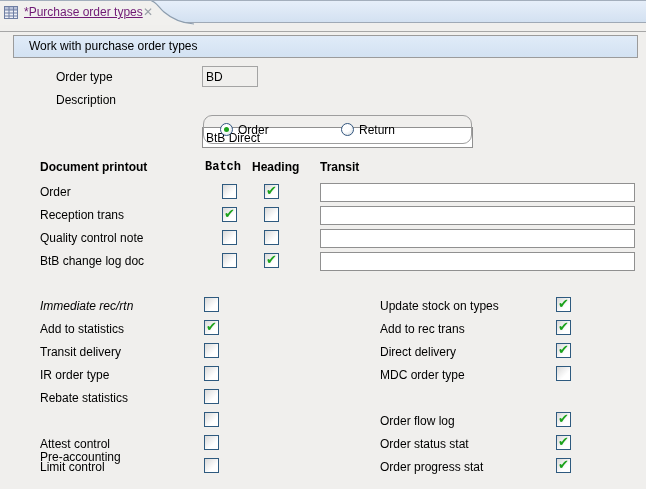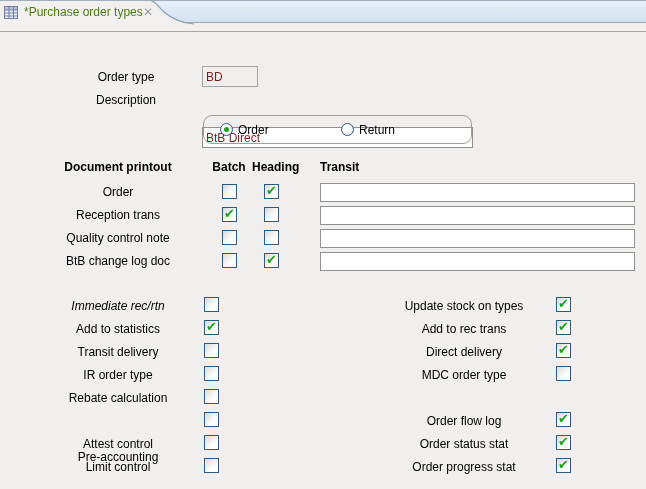--- a/index.html
+++ b/index.html
@@ -11,41 +11,41 @@
   
   .tabbar-top-line { position:absolute; left:0; top:0; width:646px; height:1px; background:#a3aebc; z-index:4; }
   .tabbar-blue {
     position:absolute; left:0; top:0; width:646px; height:23px;
     background:linear-gradient(#e7effa,#d3e1f1);
     border-bottom:1px solid #9fa9b6; z-index:1;
   }
   .tab-shape { position:absolute; left:0; top:0; z-index:2; }
   .tab { position:absolute; left:0; top:0; width:192px; height:25px; z-index:3; }
   .tab-icon { position:absolute; left:4px; top:5px; width:15px; height:15px; }
-  .tab-title { position:absolute; left:24px; top:5px; white-space:nowrap; color:#4d7c0f; }
+  .tab-title { position:absolute; left:24px; top:5px; white-space:nowrap; color:#701a75;text-decoration:underline; }
   .tab-close {
     position:absolute; left:140px; top:4px; width:16px; height:16px;
     color:#9aa0a8; font-size:12px; font-weight:bold; text-align:center; line-height:16px; cursor:default;
   }
   .tabbar-underline { position:absolute; left:0; top:31px; width:646px; height:1px; background:#a6a6a6; z-index:1; }
 
   
   .workheader {
     position:absolute; left:13px; top:35px; width:625px; height:23px;
     border:1px solid #9b9b9b;
     background:linear-gradient(#e0ebf8,#d3e2f2);
     line-height:21px; padding-left:15px;
   }
 
   
-  .lbl { position:absolute; height:15px; line-height:15px; text-align:center; white-space:nowrap; }
+  .lbl { position:absolute; height:15px; line-height:15px; text-align:left; white-space:nowrap; }
   .lbl-bold { font-weight:bold; }
   .tinput {
     position:absolute; border:1px solid #909090; background:#fff;
-    font:12px "Liberation Sans","DejaVu Sans",sans-serif; padding:0 3px; color:#7f1d1d;
+    font:12px "Liberation Sans","DejaVu Sans",sans-serif; padding:0 3px; color:#000000;
   }
   .tinput.readonly { background:transparent; border-color:#a4a4a4; }
   .cb {
     position:absolute; width:15px; height:15px;
     border:1px solid #2e5a7f;
     background:linear-gradient(135deg,#d9d9d9 0%,#ffffff 65%);
   }
   .cb[data-checked="true"]::after {
     content:"✔"; position:absolute; left:1px; top:-2px;
     font-size:13px; font-weight:bold; color:#1ca21c;
@@ -86,36 +86,39 @@
         <line x1="0.5" y1="5" x2="13.5" y2="5" stroke="#6f7fa3"></line>
         <line x1="0.5" y1="8" x2="13.5" y2="8" stroke="#6f7fa3"></line>
         <line x1="0.5" y1="11" x2="13.5" y2="11" stroke="#6f7fa3"></line>
       </svg>
     </span>
     <span class="tab-title">*Purchase order types</span>
     <span class="tab-close">✕</span>
   </div>
   <div class="tabbar-underline"></div>
 
+  <div class="workheader">
+    <span>Work with purchase order types</span>
+  </div>
 
   <div class="lbl" style="left:56px;top:70px;width:140px;">Order type</div>
   <input class="tinput readonly" style="left: 202px; top: 66px; width: 56px; height: 21px;" value="BD">
 
   <div class="lbl" style="left:56px;top:93px;width:140px;">Description</div>
   <input class="tinput" style="left: 202px; top: 90px; width: 271px; height: 21px; margin-top: 37px;" value="BtB Direct">
 
   <div class="radio-group">
     <div class="radio" style="left:16px;top:7px;" data-selected="true"></div>
     <div class="radio-label" style="left:34px;top:7px;">Order</div>
     <div class="radio" style="left:137px;top:7px;" data-selected="false"></div>
     <div class="radio-label" style="left:155px;top:7px;">Return</div>
   </div>
 
   <div class="lbl lbl-bold" style="left:40px;top:160px;width:156px;">Document printout</div>
-  <div class="lbl lbl-bold" style="left:205px;top:160px;width:48px;text-align:center;">Batch</div>
+  <div class="lbl lbl-bold" style="left:205px;top:160px;width:48px;font-family:Liberation Mono, monospace;">Batch</div>
   <div class="lbl lbl-bold" style="left:252px;top:160px;width:46px;text-align:center;">Heading</div>
   <div class="lbl lbl-bold" style="left:320px;top:160px;width:100px;text-align:left;">Transit</div>
 
   <div>
     <div class="lbl" style="left:40px;top:185px;width:156px;">Order</div>
     <div class="cb" style="left:222px;top:184px;" data-checked="false"></div>
     <div class="cb" style="left:264px;top:184px;" data-checked="true"></div>
     <input class="tinput" style="left: 320px; top: 183px; width: 315px; height: 19px;" value="">
   </div>
 
@@ -146,21 +149,21 @@
 
     <div class="lbl" style="left:40px;top:322px;width:156px;">Add to statistics</div>
     <div class="cb" style="left:204px;top:320px;" data-checked="true"></div>
 
     <div class="lbl" style="left:40px;top:345px;width:156px;">Transit delivery</div>
     <div class="cb" style="left:204px;top:343px;" data-checked="false"></div>
 
     <div class="lbl" style="left:40px;top:368px;width:156px;">IR order type</div>
     <div class="cb" style="left:204px;top:366px;" data-checked="false"></div>
 
-    <div class="lbl" style="left:40px;top:391px;width:156px;">Rebate calculation</div>
+    <div class="lbl" style="left:40px;top:391px;width:156px;">Rebate statistics</div>
     <div class="cb" style="left:204px;top:389px;" data-checked="false"></div>
 
     <div class="lbl" style="left:40px;top:414px;width:156px;margin-top:36px;">Pre-accounting</div>
     <div class="cb" style="left:204px;top:412px;" data-checked="false"></div>
 
     <div class="lbl" style="left:40px;top:437px;width:156px;">Attest control</div>
     <div class="cb" style="left:204px;top:435px;" data-checked="false"></div>
 
     <div class="lbl" style="left:40px;top:460px;width:156px;">Limit control</div>
     <div class="cb" style="left:204px;top:458px;" data-checked="false"></div>

